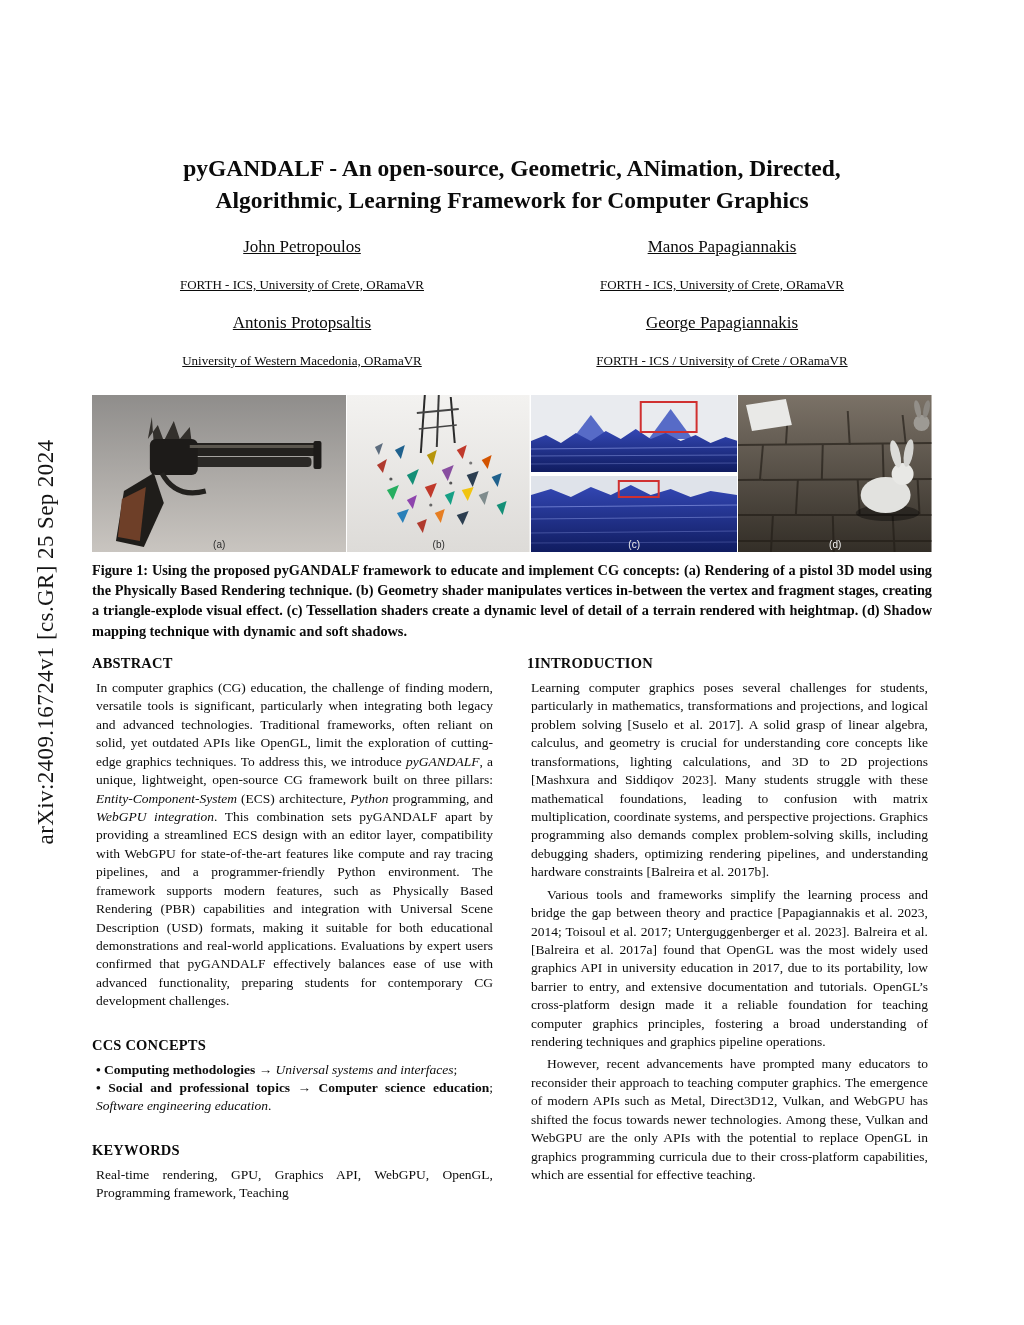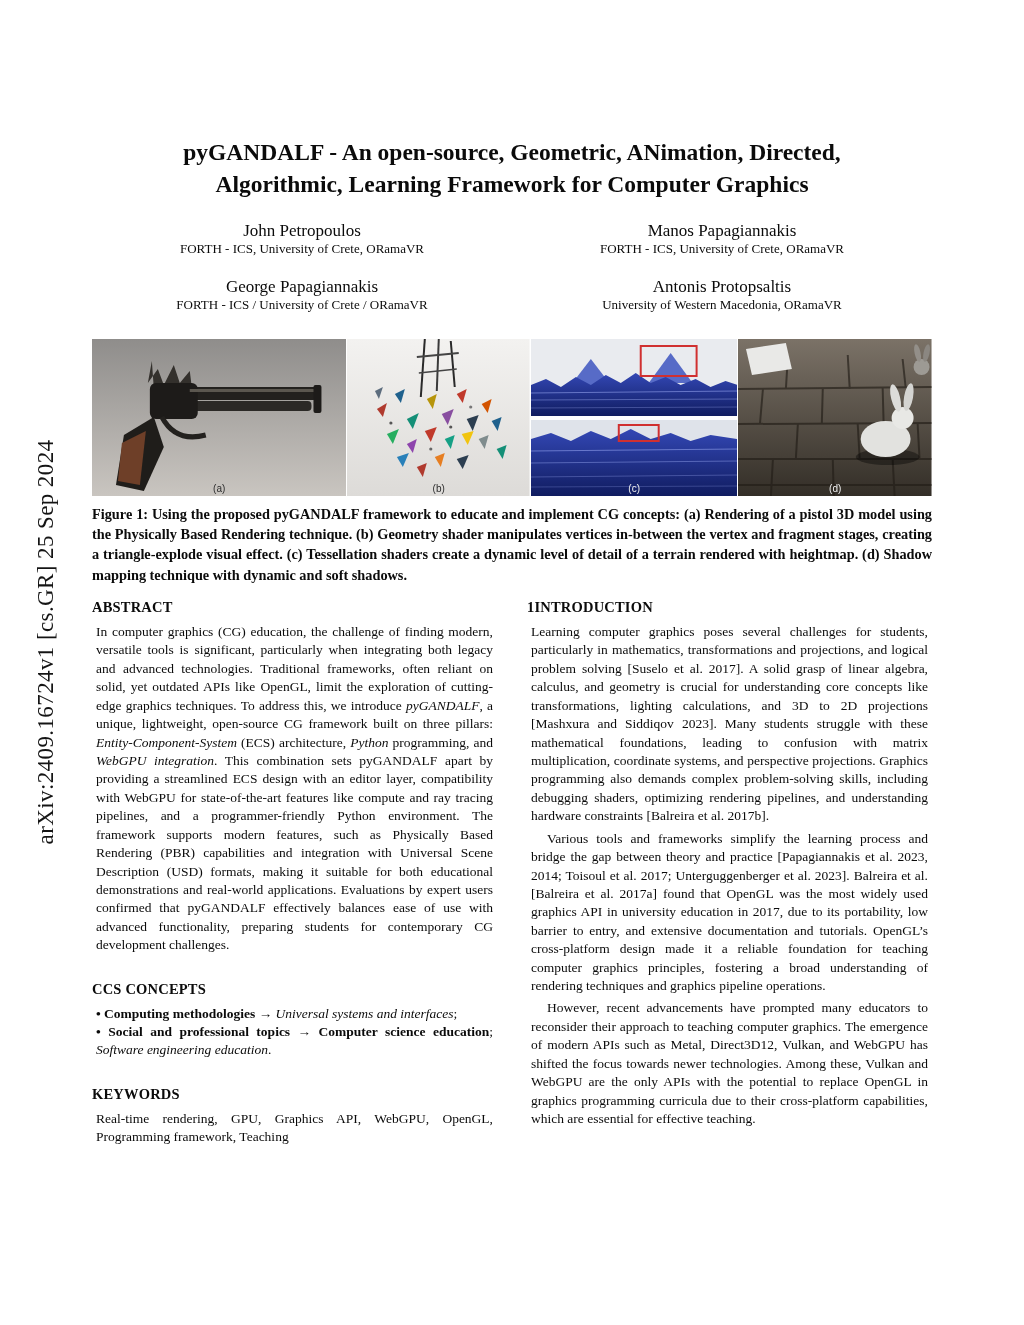--- a/index.html
+++ b/index.html
@@ -3,27 +3,27 @@
 <meta charset="utf-8">
 <style>
   html,body{margin:0;padding:0;}
   body{width:1024px;height:1325px;background:#ffffff;
        font-family:"Liberation Serif","DejaVu Serif",serif;color:#0b0b0b;}
   .page{position:relative;width:1024px;height:1325px;overflow:hidden;background:#fff;}
 
   .arxiv{position:absolute;top:642px;left:46px;transform:translate(-50%,-50%) rotate(-90deg);
          white-space:nowrap;font-size:23px;letter-spacing:.4px;color:#141414;}
 
-  .content{position:absolute;left:92px;top:0;width:840px;}
+  .content{position:absolute;left:92px;top:16px;width:840px;}
 
   .title{margin:136px 0 0;text-align:center;font-size:23.5px;font-weight:700;line-height:1.38;}
 
-  .authors{margin-top:20px;display:grid;grid-template-columns:1fr 1fr;row-gap:20px;text-align:center;}
+  .authors{margin-top:20px;display:grid;grid-template-columns:1fr 1fr;row-gap:20px;text-align:center;text-decoration:underline;}
   .author-name{font-size:17px;}
-  .author-aff{font-size:13px;margin-top:0;}
+  .author-aff{font-size:13px;margin-top:20px;}
 
   .figure{margin-top:26px;display:flex;height:157px;background:#fff;}
   .panel{position:relative;height:100%;overflow:hidden;}
   .panel svg{display:block;width:100%;height:100%;}
   .pa{width:255px;border-right:1px solid #fff;}
   .pb{width:183px;border-right:1px solid #fff;}
   .pc{width:207px;border-right:1px solid #fff;}
   .pd{width:194px;}
   .panel-label{position:absolute;bottom:2px;left:50%;transform:translateX(-50%);
                font-size:10px;font-family:"Liberation Sans",sans-serif;}
@@ -58,26 +58,26 @@
     <div class="authors">
       <div>
         <div class="author-name">John Petropoulos</div>
         <div class="author-aff">FORTH - ICS, University of Crete, ORamaVR</div>
       </div>
       <div>
         <div class="author-name">Manos Papagiannakis</div>
         <div class="author-aff">FORTH - ICS, University of Crete, ORamaVR</div>
       </div>
       <div>
+        <div class="author-name">Antonis Protopsaltis</div>
+        <div class="author-aff">University of Western Macedonia, ORamaVR</div>
+      </div>
+      <div>
         <div class="author-name">George Papagiannakis</div>
         <div class="author-aff">FORTH - ICS / University of Crete / ORamaVR</div>
-      </div>
-      <div>
-        <div class="author-name">Antonis Protopsaltis</div>
-        <div class="author-aff">University of Western Macedonia, ORamaVR</div>
       </div>
     </div>
 
     <div class="figure">
 
       <div class="panel pa">
         <svg viewBox="0 0 255 157" preserveAspectRatio="none">
           <defs>
             <linearGradient id="gA" x1="0" y1="0" x2="0" y2="1">
               <stop offset="0" stop-color="#8f8d8b"></stop>

